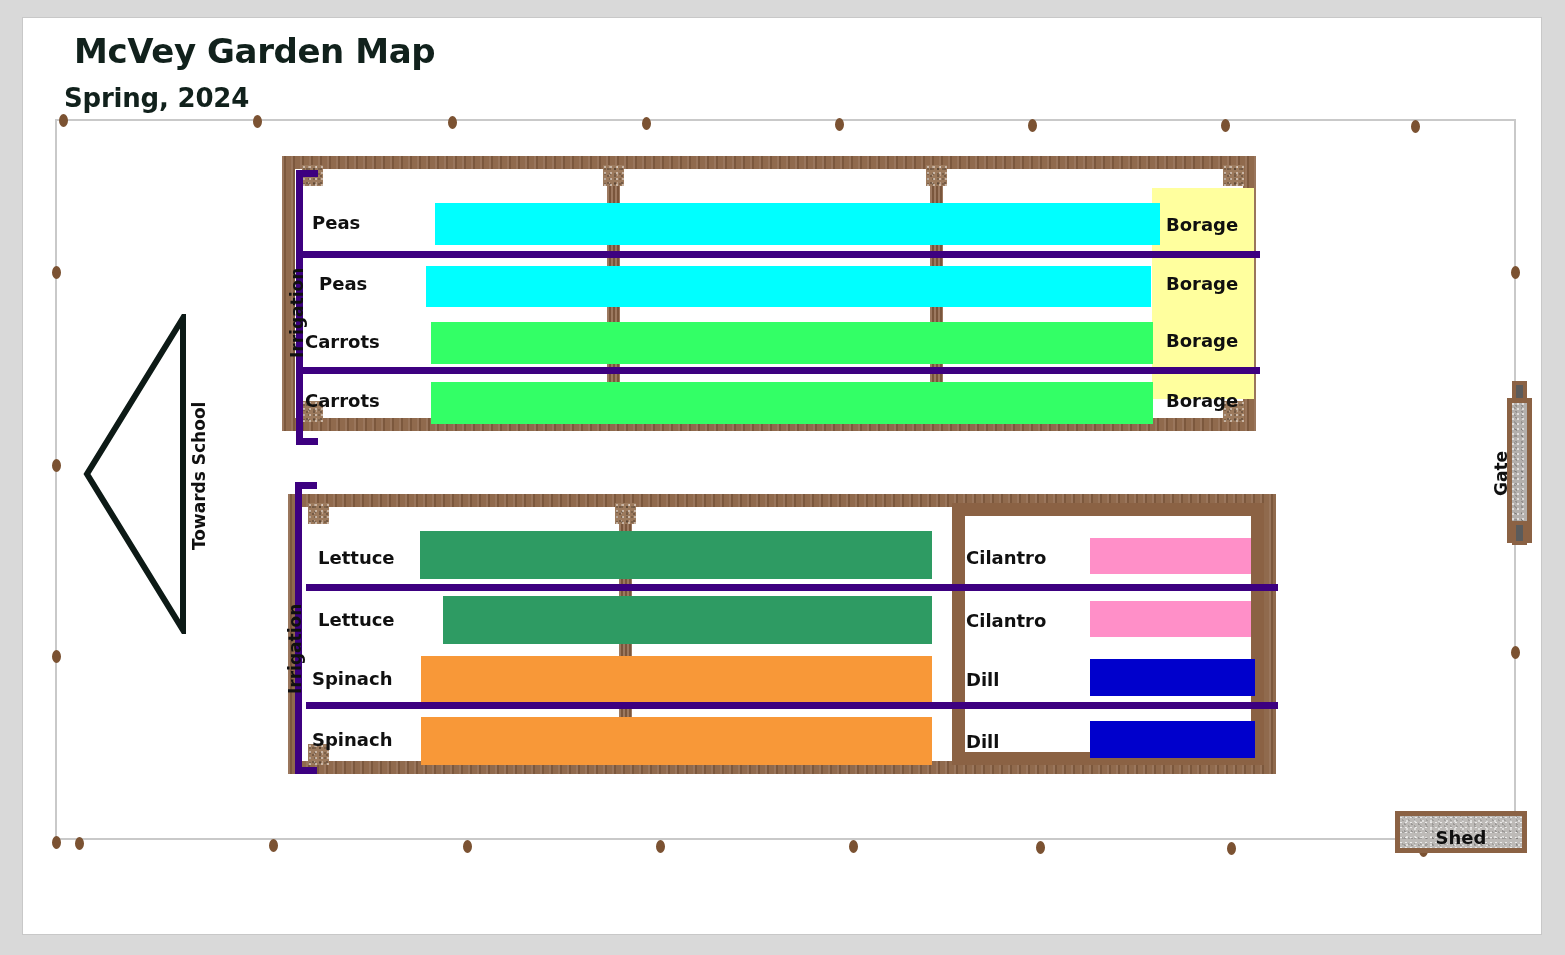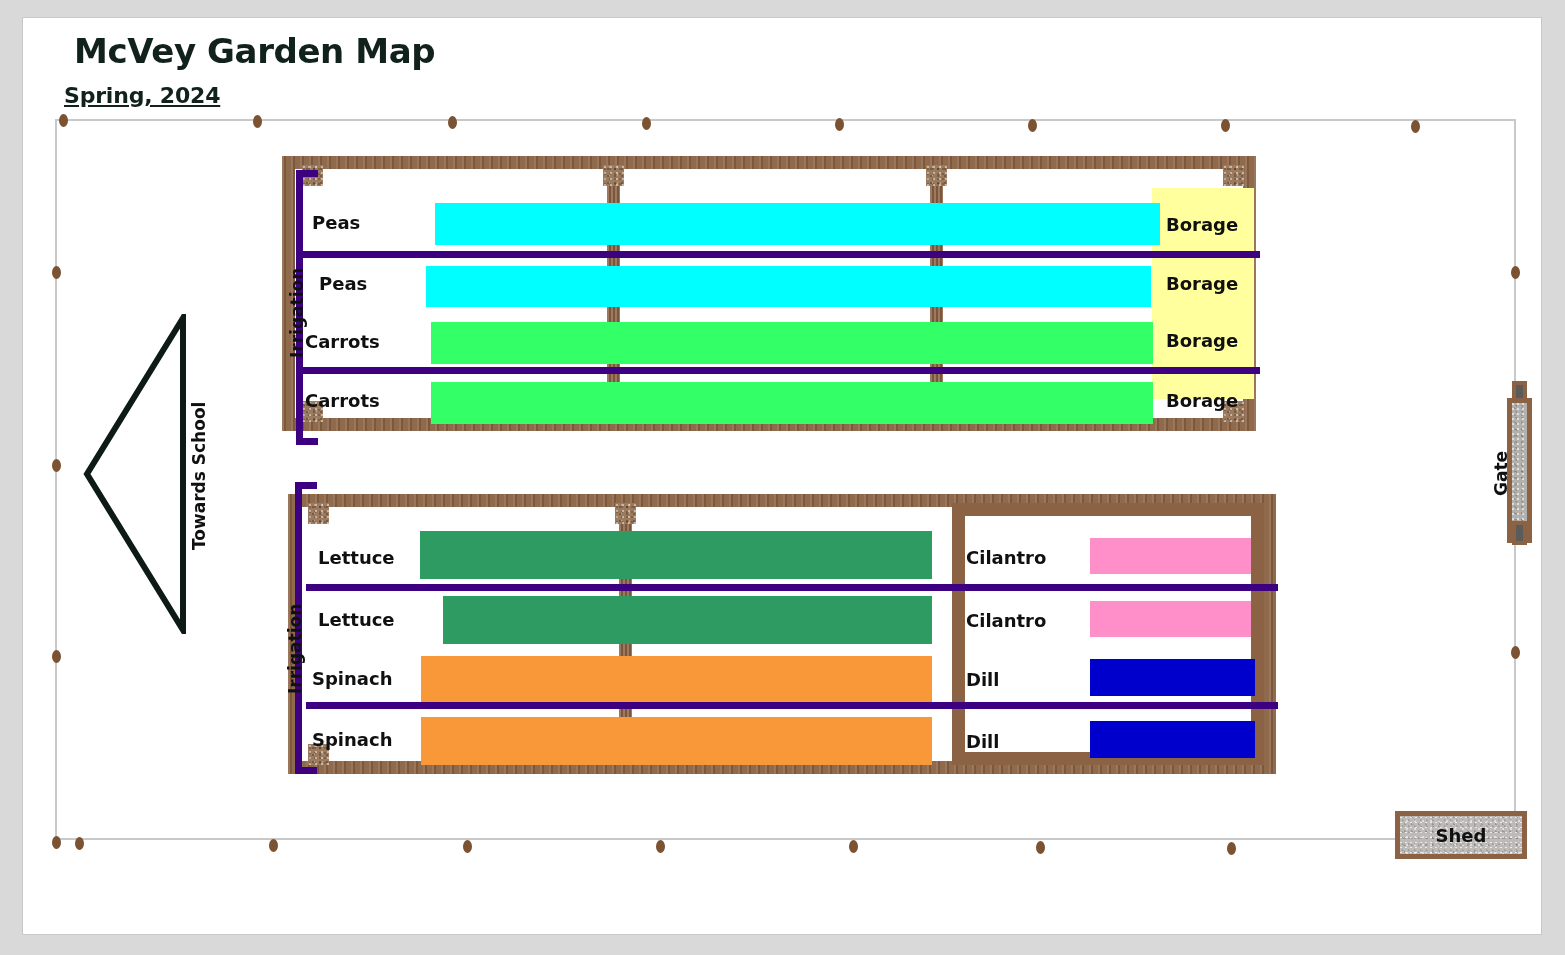--- a/index.html
+++ b/index.html
@@ -20,22 +20,22 @@
   }
 
   
   #title{
     position:absolute;left:33px;top:13px;
     font-size:34px;font-weight:bold;color:#11211c;
     letter-spacing:-0.4px;white-space:nowrap;margin-left:18px;
   }
   #subtitle{
     position:absolute;left:41px;top:65px;
-    font-size:22px;font-weight:bold;color:#11211c;
-    letter-spacing:-0.2px;white-space:nowrap;text-decoration:underline;
+    font-size:26px;font-weight:bold;color:#11211c;
+    letter-spacing:-0.2px;white-space:nowrap;
   }
 
   
   .fence-line{position:absolute;background:#c9c9c9;}
   .fence-h{height:2px;}
   .fence-v{width:2px;}
   .post{
     position:absolute;width:9px;height:13px;border-radius:50%;
     background:#7b5232;
   }
@@ -159,30 +159,30 @@
   #gate-label{
     position:absolute;left:1468px;top:478px;
     font-size:17px;font-weight:bold;color:#101010;
     transform:rotate(-90deg);transform-origin:left top;
     white-space:nowrap;
   }
 
   
   #shed{
     position:absolute;left:1372px;top:793px;
-    width:132px;height:48px;
+    width:132px;height:42px;
     border:5px solid #8b6244;box-sizing:border-box;
     background:#bdbab7;
     background-image:
       radial-gradient(circle at 20% 30%, rgba(255,255,255,.7) 0 1px, transparent 1px),
       radial-gradient(circle at 65% 20%, rgba(0,0,0,.18) 0 1px, transparent 1px),
       radial-gradient(circle at 45% 70%, rgba(0,0,0,.14) 0 1px, transparent 1px),
       radial-gradient(circle at 85% 60%, rgba(255,255,255,.5) 0 1px, transparent 1px);
     background-size:5px 5px,7px 7px,6px 6px,8px 8px;
-    display:flex;align-items:center;justify-content:center;
+    display:flex;align-items:flex-end;justify-content:center;
   }
   #shed-label{font-size:18px;font-weight:bold;color:#101010;}
 </style>
 </head>
 <body>
 
 <div id="canvas">
 
   <div id="title">McVey Garden Map</div>
   <div id="subtitle">Spring, 2024</div>

